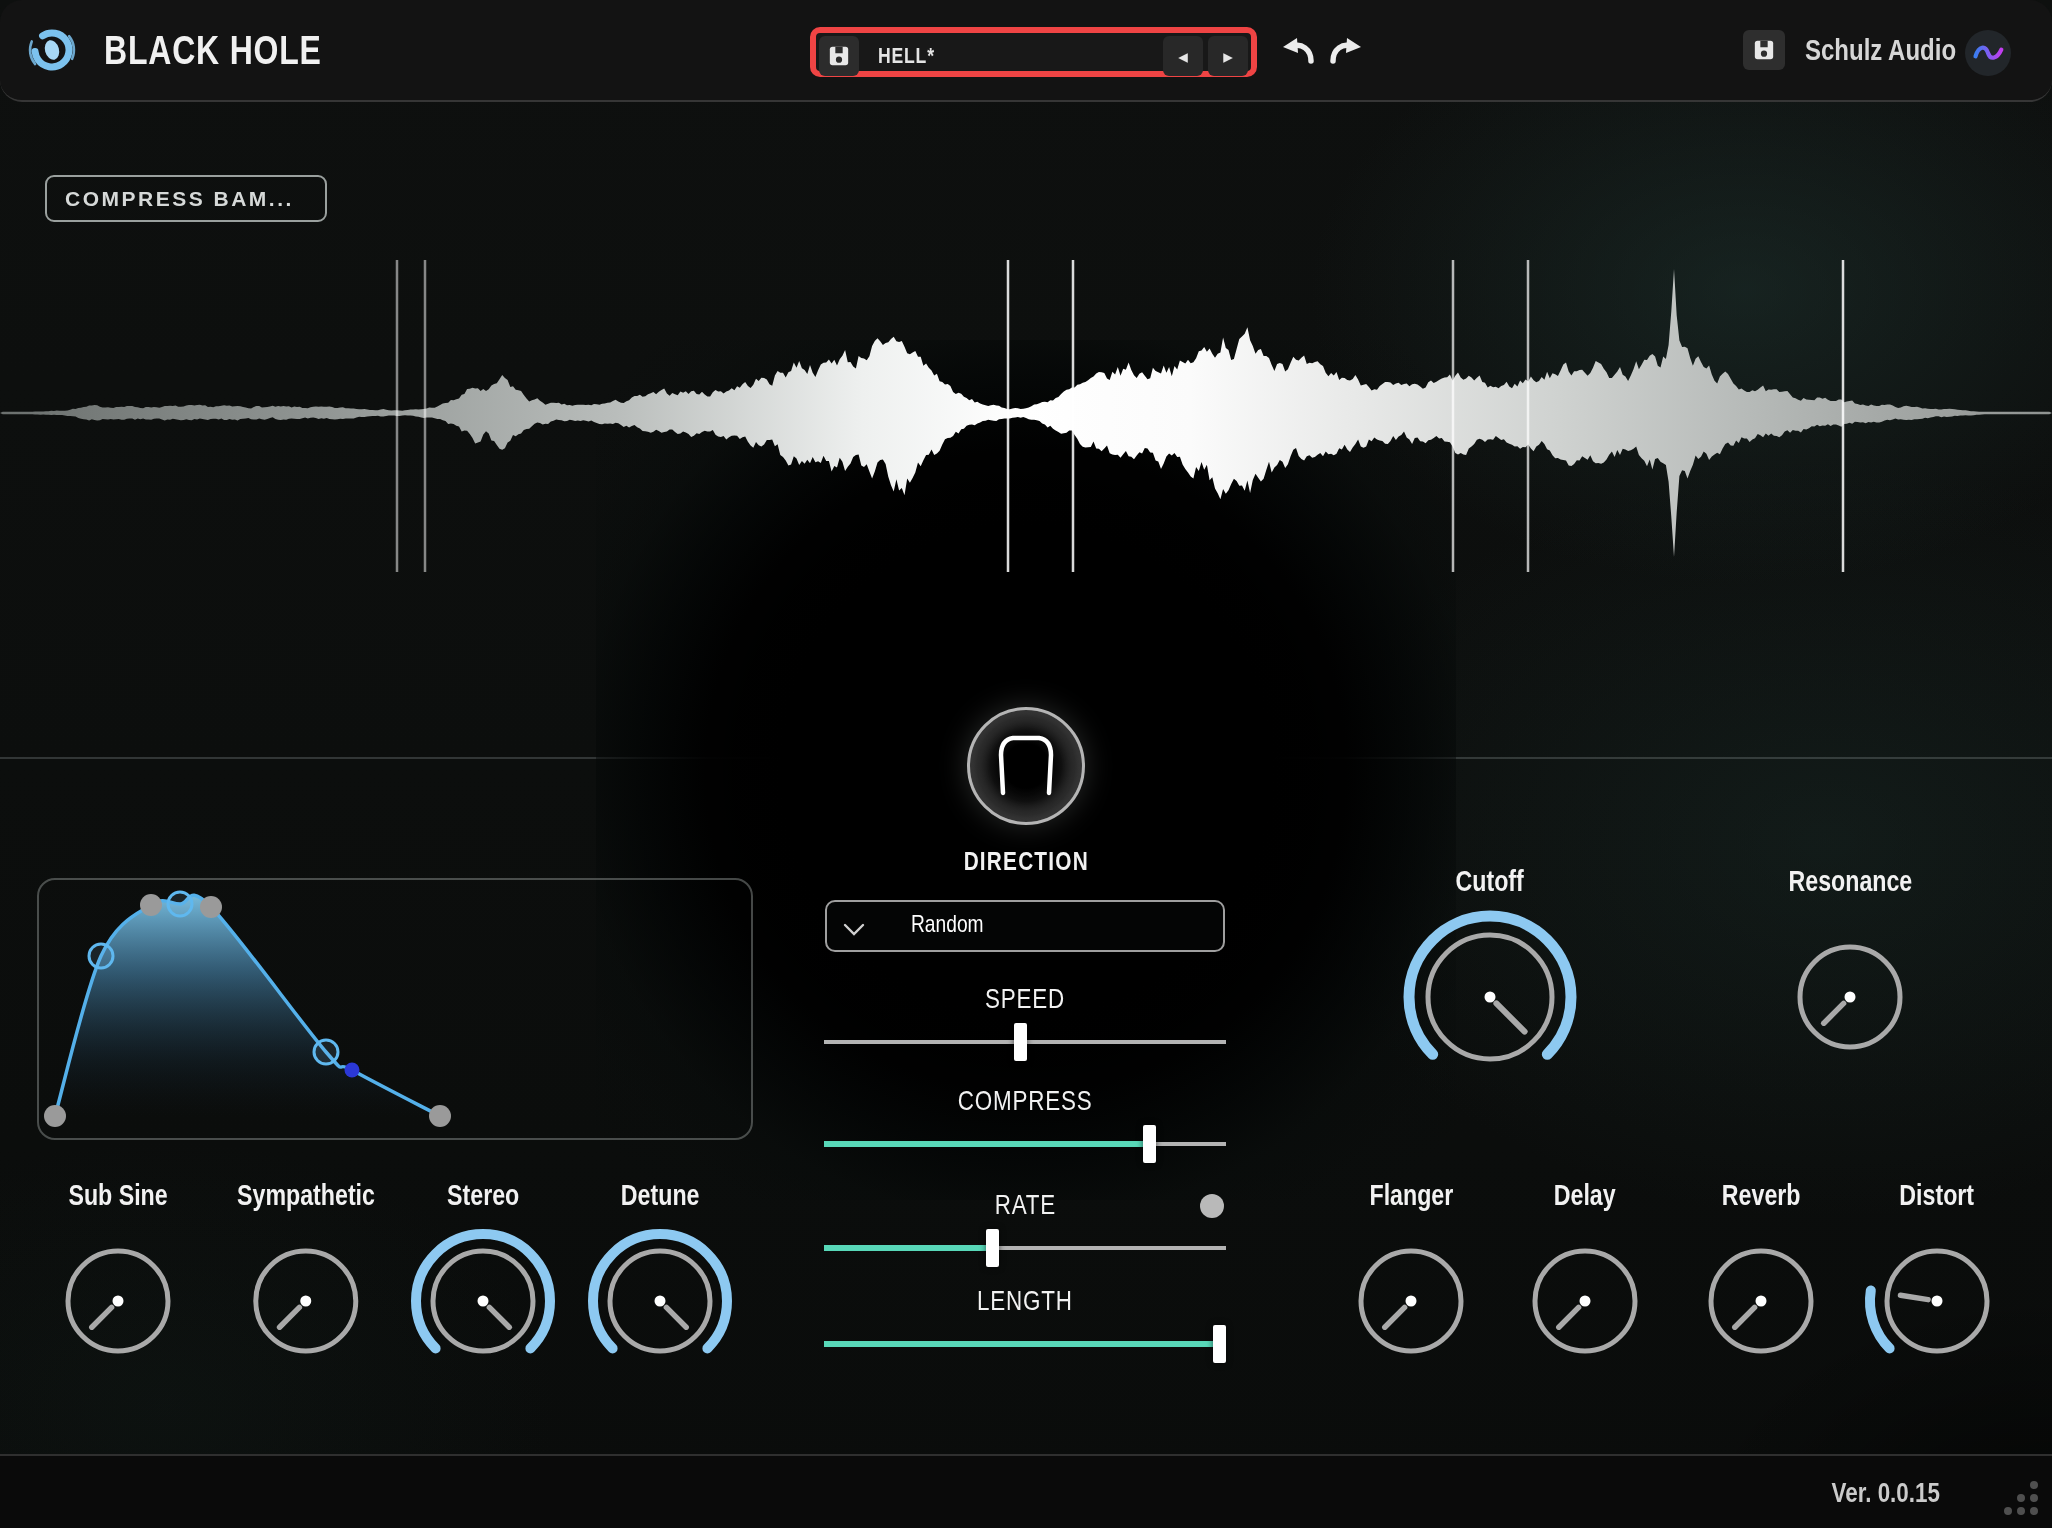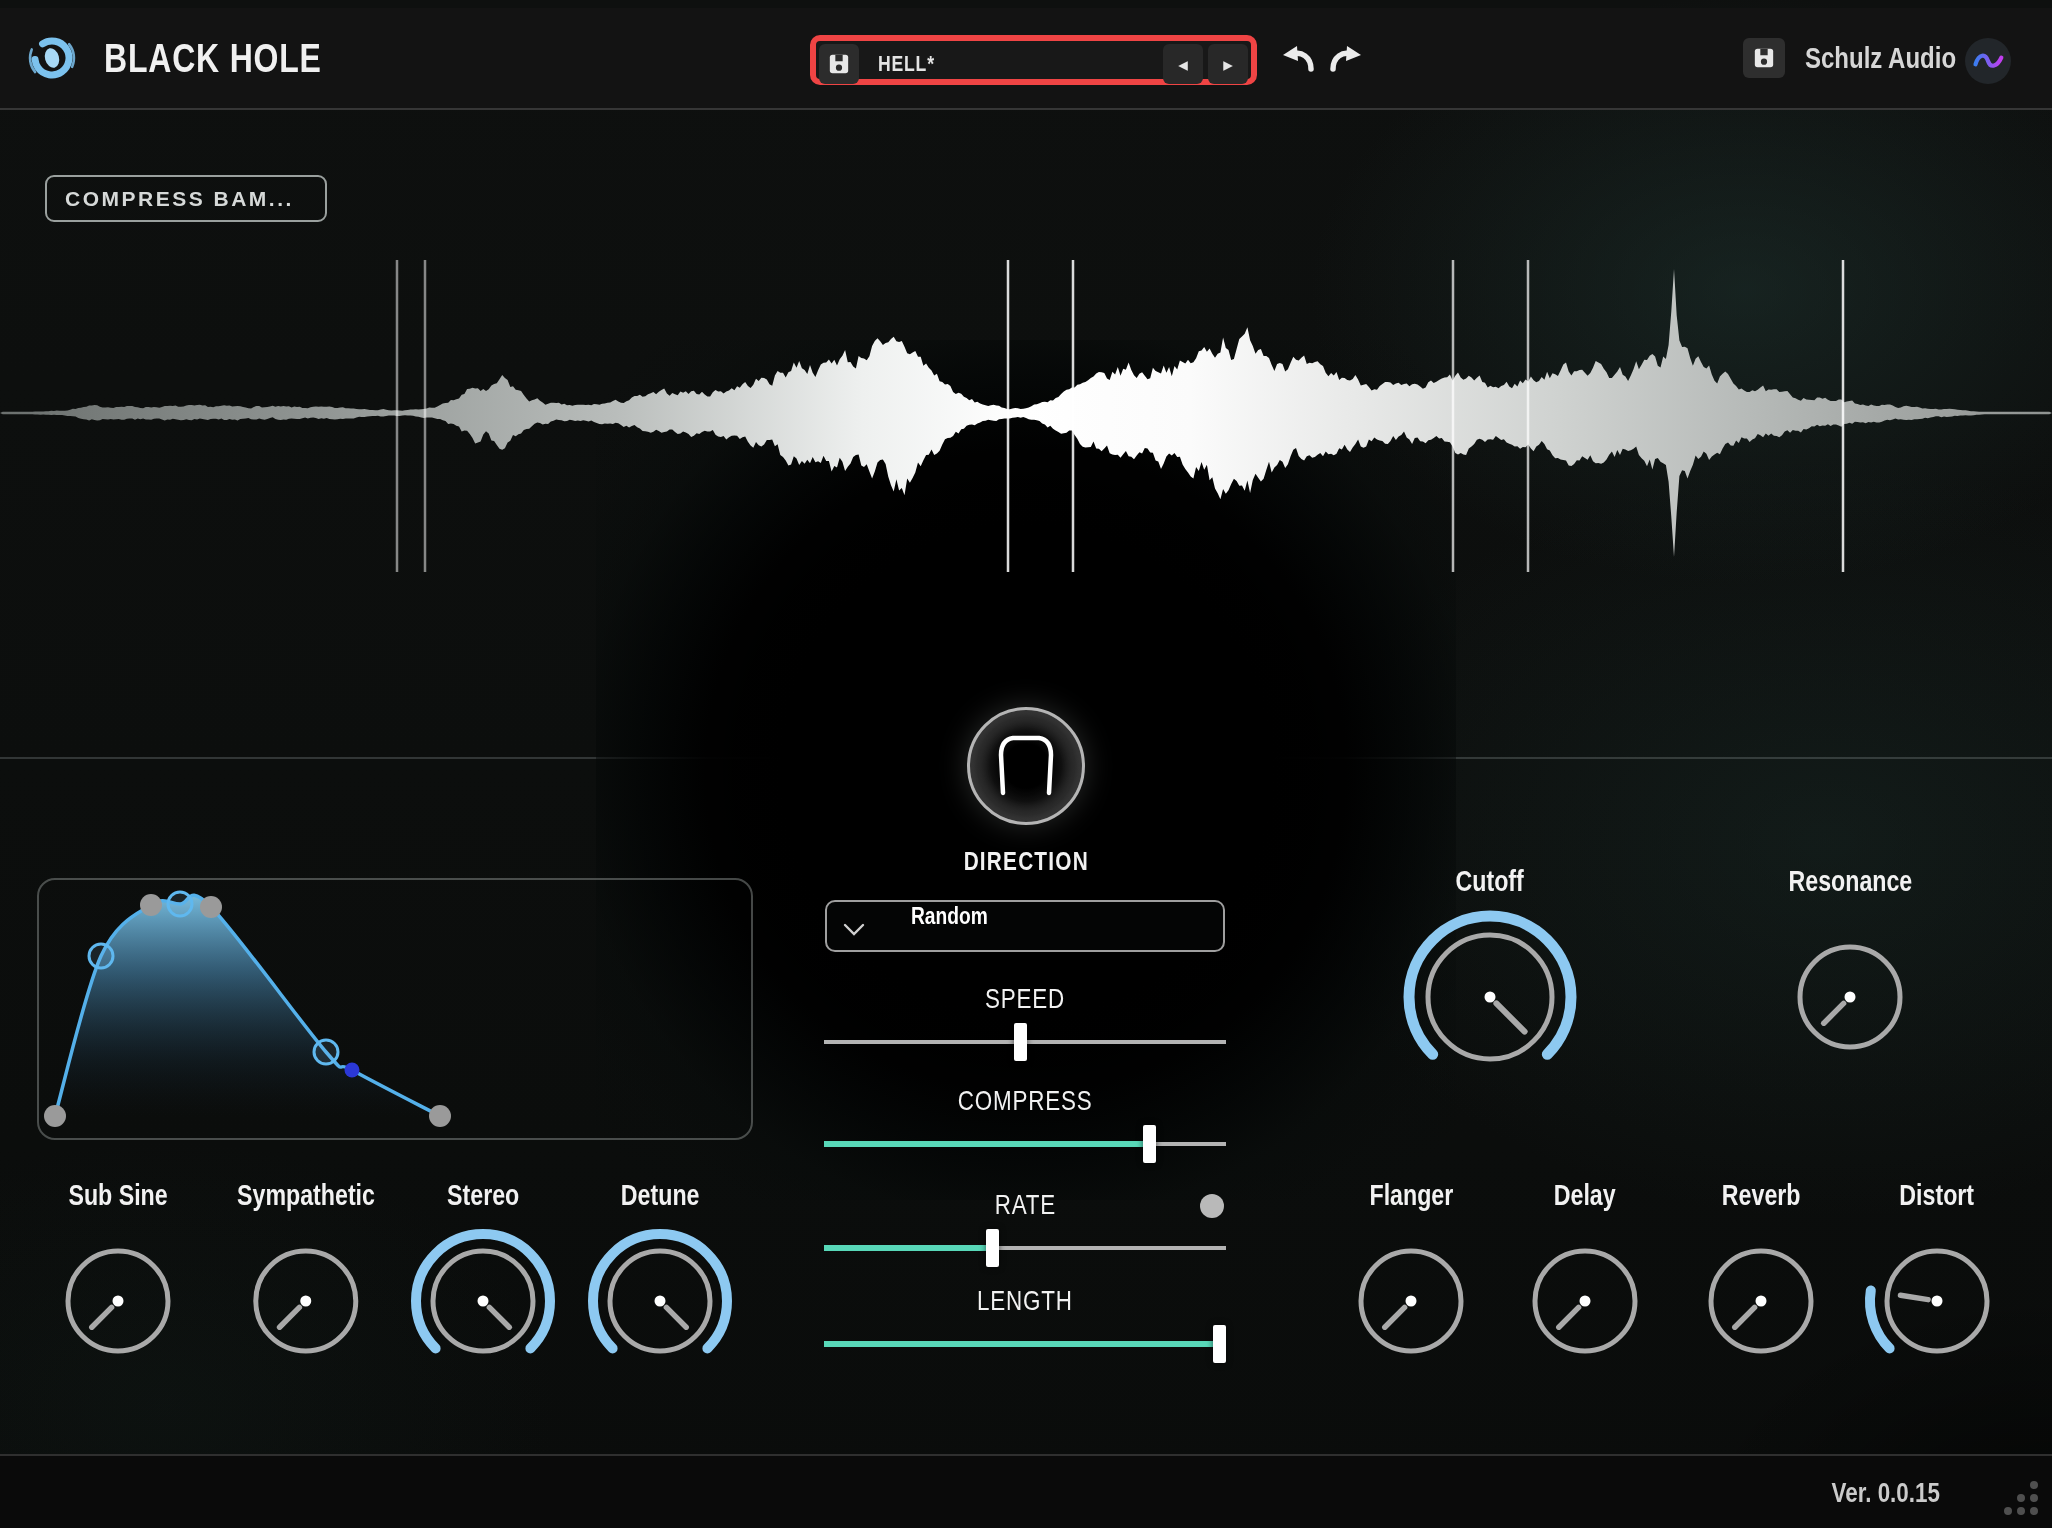--- a/index.html
+++ b/index.html
@@ -7,21 +7,21 @@
     font-family:"Liberation Sans",sans-serif;color:#f2f2f2;
     background:
       radial-gradient(620px 420px at 85% 19%, rgba(34,58,54,0.45), transparent 70%),
       radial-gradient(760px 540px at 89% 55%, rgba(30,52,48,0.35), transparent 70%),
       radial-gradient(560px 380px at 8% 92%, rgba(20,34,30,0.25), transparent 70%),
       radial-gradient(520px 340px at 100% 100%, rgba(0,0,0,0.55), transparent 70%),
       linear-gradient(180deg,#0e100f,#0a0c0b);}
   .cond{display:inline-block;transform:scaleX(0.8);transform-origin:center;white-space:nowrap;}
   .cond-l{transform-origin:left center;}
   
-  #topbar{position:absolute;left:0;top:8px;width:100%;height:100px;background:#131313;border-bottom:2px solid #363636;z-index:30;}
+  #topbar{position:absolute;left:0;top:0;width:100%;height:100px;background:#131313;border-bottom:2px solid #363636;z-index:30;border-radius:22px;}
   #logo{position:absolute;left:26px;top:24px;width:52px;height:52px;}
   #title{position:absolute;left:104px;top:0;height:100px;display:flex;align-items:center;
     font-size:40px;font-weight:bold;letter-spacing:1px;color:#f0f0f0;}
   #presetbar{position:absolute;left:810px;top:27px;width:447px;height:50px;background:#181818;
     border:6px solid #ef4444;border-radius:10px;box-sizing:border-box;}
   .sq-btn{position:absolute;width:40px;height:40px;top:3px;background:#2c2c2c;border-radius:6px;
     display:flex;align-items:center;justify-content:center;}
   #preset-save{left:3px;}
   #preset-prev{right:48px;background:#282828;}
   #preset-next{right:3px;background:#282828;}
@@ -48,22 +48,22 @@
   #dir-btn{position:absolute;left:967px;top:707px;width:118px;height:118px;border-radius:50%;z-index:6;
     border:3px solid #b5b5b5;box-sizing:border-box;
     background:radial-gradient(circle at 50% 50%, #000 28%, #111 45%, #3a3a3a 62%, #8f8f8f 82%, #d9d9d9 97%);
     box-shadow:0 0 30px rgba(190,200,198,0.22), inset 0 0 22px rgba(0,0,0,0.85);
     display:flex;align-items:center;justify-content:center;}
   #dir-label{position:absolute;left:926px;top:846px;width:200px;text-align:center;z-index:6;
     font-size:26px;font-weight:bold;letter-spacing:1.5px;}
   #dir-select{position:absolute;left:825px;top:900px;width:400px;height:52px;box-sizing:border-box;z-index:6;
     border:2px solid #9f9f9f;border-radius:10px;background:rgba(8,10,10,0.55);}
   #dir-select .chev{position:absolute;left:16px;top:21px;}
-  #dir-select .val{position:absolute;left:84px;top:0;height:36px;display:flex;align-items:flex-start;
-    font-size:24px;font-weight:bold;color:#fff;}
+  #dir-select .val{position:absolute;left:84px;top:0;height:36px;display:flex;align-items:flex-end;
+    font-size:24px;font-weight:normal;color:#fff;}
   
   .slider{position:absolute;left:824px;width:402px;z-index:6;}
   .s-label{text-align:center;font-size:28px;font-weight:normal;letter-spacing:1px;line-height:30px;}
   .s-track{position:relative;margin-top:26px;height:4px;background:#b3b3b3;}
   .s-fill{position:absolute;left:0;top:-1px;height:6px;background:#58d8b8;}
   .s-handle{position:absolute;width:13px;height:38px;top:-17px;background:#fff;border-radius:2px;
     box-shadow:0 0 6px rgba(0,0,0,0.6);}
   .s-toggle{position:absolute;right:2px;top:4px;width:24px;height:24px;border-radius:50%;background:#b9b9b9;}
   
   .knob-col{position:absolute;transform:translateX(-50%);display:flex;flex-direction:column;align-items:center;gap:6px;z-index:6;}

